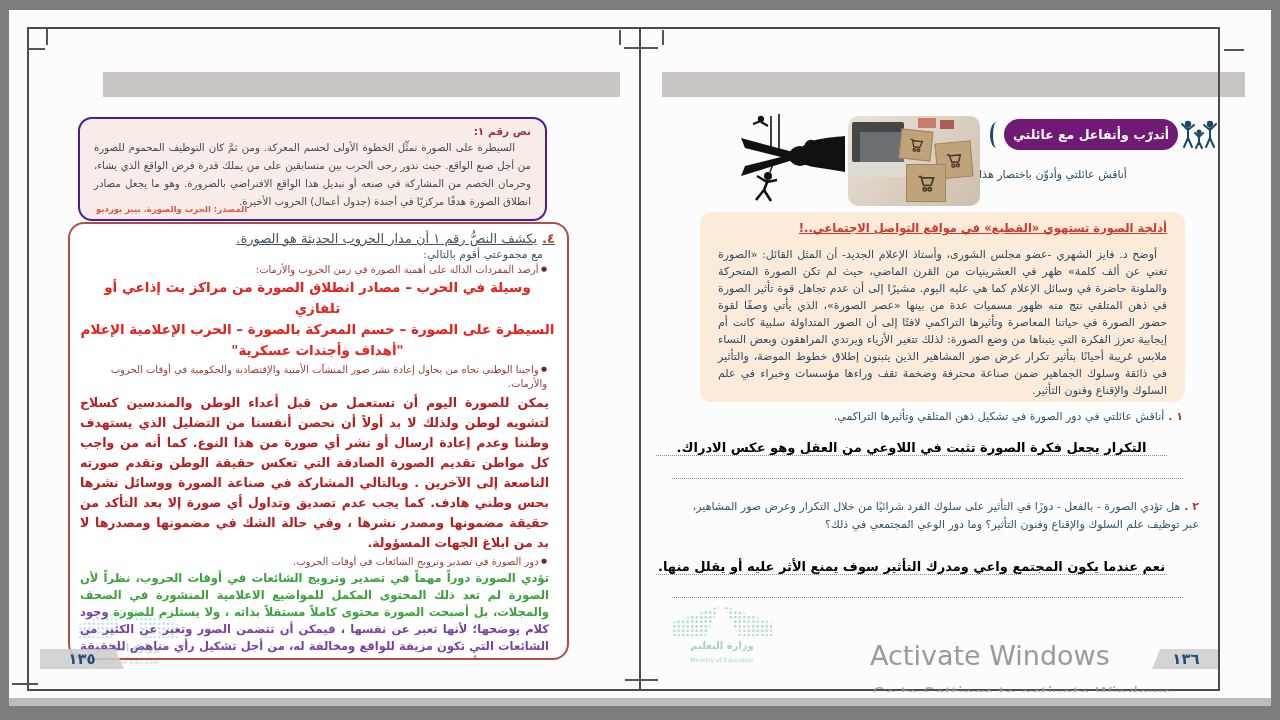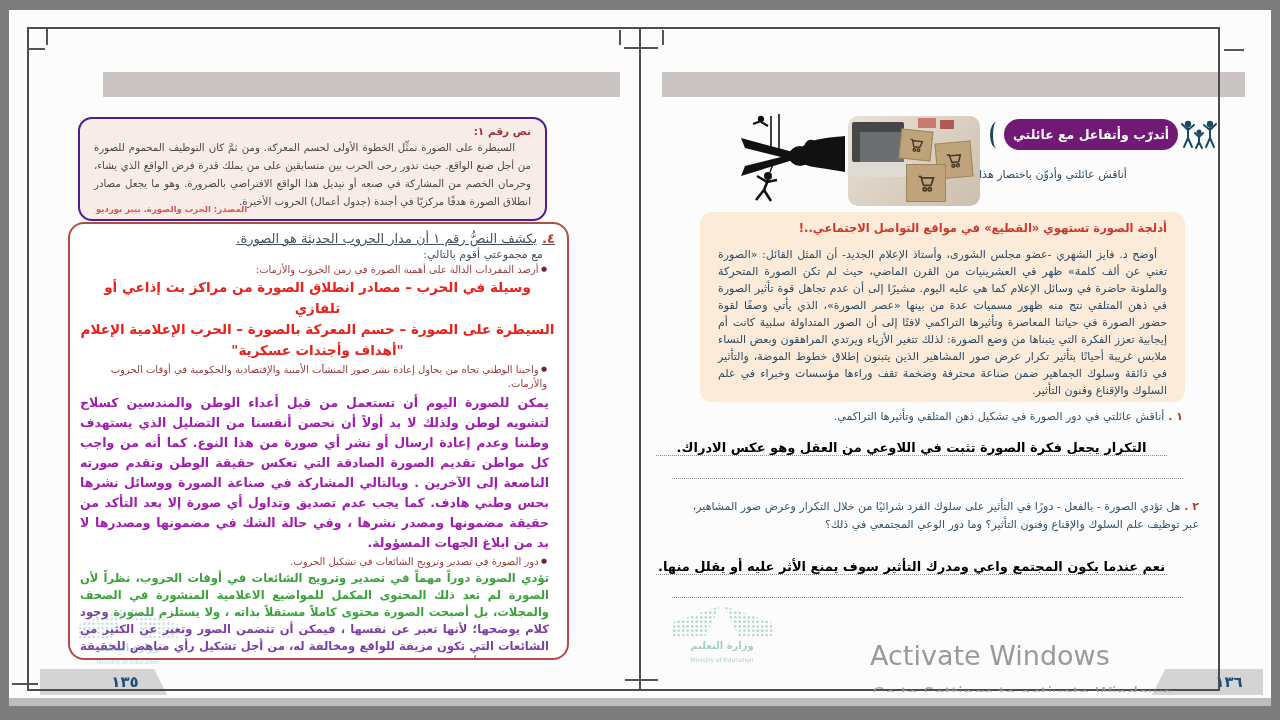--- a/index.html
+++ b/index.html
@@ -24,27 +24,27 @@
 
   .activity-box{position:absolute;left:68px;top:222px;width:501px;height:438px;box-sizing:border-box;
                 background:#fff;border:2px solid #b24c44;border-radius:16px;padding:7px 12px 4px 10px;
                 direction:rtl;z-index:2;overflow:hidden;}
   .item-row{font-size:13px;color:#44525f;text-decoration:underline;}
   .item-num{color:#c0392b;font-weight:bold;margin-left:5px;}
   .intro{font-size:11px;color:#44525f;margin:2px 12px 1px 0;}
   .bullet{font-size:10px;color:#9c3b3b;margin:1px 8px 0 0;line-height:14px;}
   .bullet::before{content:"● ";font-size:7px;vertical-align:2px;color:#6e2a2a;}
   .vocab-line{font-size:13.5px;font-weight:bold;color:#e8221c;text-align:center;line-height:21px;}
-  .duty{font-size:12.5px;font-weight:bold;color:#a21caf;line-height:20px;text-align:justify;margin:2px 6px 1px 0;}
+  .duty{font-size:12.5px;font-weight:bold;color:#b91c1c;line-height:20px;text-align:justify;margin:2px 6px 1px 0;}
   .rumors{font-size:11.5px;font-weight:bold;line-height:17px;text-align:justify;margin:1px 6px 0 0;}
   .rumors .g{color:#3aa33b;}
   .rumors .p{color:#7c3fa6;}
 
-  .tab{position:absolute;top:669px;height:26px;background:rgba(204,204,204,0.85);z-index:5;
-       display:flex;align-items:center;justify-content:center;font-size:15px;font-weight:bold;color:#1f4e79;padding-left:43px;}
+  .tab{position:absolute;top:649px;height:20px;background:rgba(204,204,204,0.85);z-index:5;
+       display:flex;align-items:center;justify-content:center;font-size:15px;font-weight:bold;color:#1f4e79;}
   .tab-l{left:40px;width:84px;clip-path:polygon(0 0,90% 0,100% 100%,0 100%);}
   .tab-r{left:1152px;width:68px;clip-path:polygon(12% 0,100% 0,100% 100%,0 100%);}
 
   .moe{position:absolute;width:100px;height:84px;opacity:0.42;z-index:3;text-align:center;}
   .moe.left-pg{left:78px;top:608px;opacity:0.32;}
   .moe.right-pg{left:672px;top:606px;}
   .moe-dots{position:absolute;top:0;height:30px;width:48px;
             background-image:radial-gradient(circle,#35a08e 1px,transparent 1.4px);background-size:4.5px 4.5px;}
   .wing-l{left:0;clip-path:polygon(0 55%,100% 0,70% 100%,0 100%);}
   .wing-r{right:0;clip-path:polygon(0 0,100% 55%,100% 100%,30% 100%);}
@@ -69,21 +69,21 @@
   .laptop-base{position:absolute;left:-4px;top:46px;width:66px;height:15px;background:#e0dbd2;transform:skewX(-18deg);}
   .pic1{position:absolute;left:70px;top:2px;width:18px;height:10px;background:#c97a6e;}
   .pic2{position:absolute;left:92px;top:4px;width:14px;height:9px;background:#b05a55;}
   .box{position:absolute;background:#bfa37b;border:1px solid #a08456;display:flex;align-items:center;justify-content:center;}
   .box1{left:52px;top:14px;width:30px;height:28px;transform:rotate(6deg);}
   .box2{left:88px;top:26px;width:34px;height:34px;transform:rotate(-5deg);}
   .box3{left:58px;top:48px;width:38px;height:36px;}
 
   .article{position:absolute;left:700px;top:212px;width:485px;height:190px;box-sizing:border-box;
            background:#fcebd9;border-radius:12px;padding:9px 18px 6px;direction:rtl;z-index:2;overflow:hidden;}
-  .article-title{font-size:11.5px;font-weight:bold;color:#ce392d;}
+  .article-title{font-size:11.5px;font-weight:bold;color:#ce392d;text-decoration:underline;}
   .article-body{font-size:11px;line-height:17px;color:#2c4a63;text-align:justify;text-indent:10px;margin-top:11px;}
   .article-source{font-size:8.5px;line-height:12px;font-weight:bold;color:#e0564a;margin-top:3px;}
 
   .question{position:absolute;left:672px;width:511px;font-size:11px;color:#33536b;text-align:right;
             direction:rtl;line-height:18px;z-index:2;}
   .q-num{color:#b8382c;font-weight:bold;margin-left:4px;}
   .ansline{position:absolute;left:656px;width:511px;border-bottom:1.5px dotted #8a8a8a;display:flex;
            align-items:flex-end;justify-content:center;font-size:13px;font-weight:bold;color:#000000;
            direction:rtl;z-index:2;}
   .dline{position:absolute;left:672px;width:511px;height:8px;border-bottom:1.5px dotted #8a8a8a;z-index:2;}
@@ -132,21 +132,21 @@
       <div class="bullet">أرصد المفردات الدالة على أهمية الصورة في زمن الحروب والأزمات:</div>
 
       <div class="vocab-line">وسيلة في الحرب – مصادر انطلاق الصورة من مراكز بث إذاعي أو تلفازي</div>
       <div class="vocab-line">السيطرة على الصورة – حسم المعركة بالصورة – الحرب الإعلامية الإعلام</div>
       <div class="vocab-line">"أهداف وأجندات عسكرية"</div>
 
       <div class="bullet">واجبنا الوطني تجاه من يحاول إعادة نشر صور المنشآت الأمنية والإقتصادية والحكومية في أوقات الحروب والأزمات.</div>
 
       <div class="duty">يمكن للصورة اليوم أن تستعمل من قبل أعداء الوطن والمندسين كسلاح لتشويه لوطن ولذلك لا بد أولاً أن نحصن أنفسنا من التضليل الذي يستهدف وطننا وعدم إعادة ارسال أو نشر أي صورة من هذا النوع. كما أنه من واجب كل مواطن تقديم الصورة الصادقة التي تعكس حقيقة الوطن وتقدم صورته الناصعة إلى الآخرين . وبالتالي المشاركة في صناعة الصورة ووسائل نشرها بحس وطني هادف. كما يجب عدم تصديق وتداول أي صورة إلا بعد التأكد من حقيقة مضمونها ومصدر نشرها ، وفي حالة الشك في مضمونها ومصدرها لا بد من ابلاغ الجهات المسؤولة.</div>
 
-      <div class="bullet">دور الصورة في تصدير وترويج الشائعات في تشكيل الحروب.</div>
+      <div class="bullet">دور الصورة في تصدير وترويج الشائعات في أوقات الحروب.</div>
 
       <div class="rumors"><span class="g">تؤدي الصورة دوراً مهماً في تصدير وترويج الشائعات في أوقات الحروب، نظراً لأن الصورة لم تعد ذلك المحتوى المكمل للمواضيع الاعلامية المنشورة في الصحف والمجلات، بل أصبحت الصورة محتوى كاملاً مستقلاً بذاته ، ولا يستلزم للصورة</span> <span class="p">وجود كلام يوضحها؛ لأنها تعبر عن نفسها ، فيمكن أن تتضمن الصور وتعبر عن الكثير من الشائعات التي تكون مزيفة للواقع ومخالفة له، من أجل تشكيل رأي مناهض للحقيقة خاصة في أوقات الحروب. ويساعدها في ذلك سرعة نشرها وتداولها بين المستهدفين عبر وسائل التواصل الاجتماعي، ذلك أن من أخطر وسائل الحرب توظيف الصور ونشر الشائعات بواسطتها . وكذلك استعمال الأكاذيب والتزييف لجعل المتلقي يتخذ موقفاً معيناً من مسار الحرب وهدفها.</span></div>
     </div>
 
     <div class="moe left-pg">
       <div class="moe-dots wing-l"></div>
       <div class="moe-dots wing-r"></div>
       <div class="moe-ar">وزارة التعليم</div>
       <div class="moe-en">Ministry of Education</div>
     </div>

